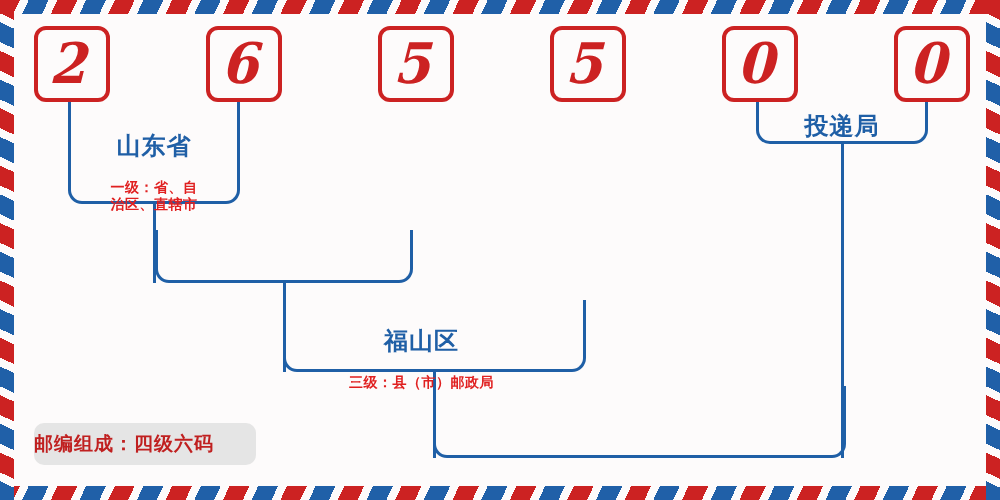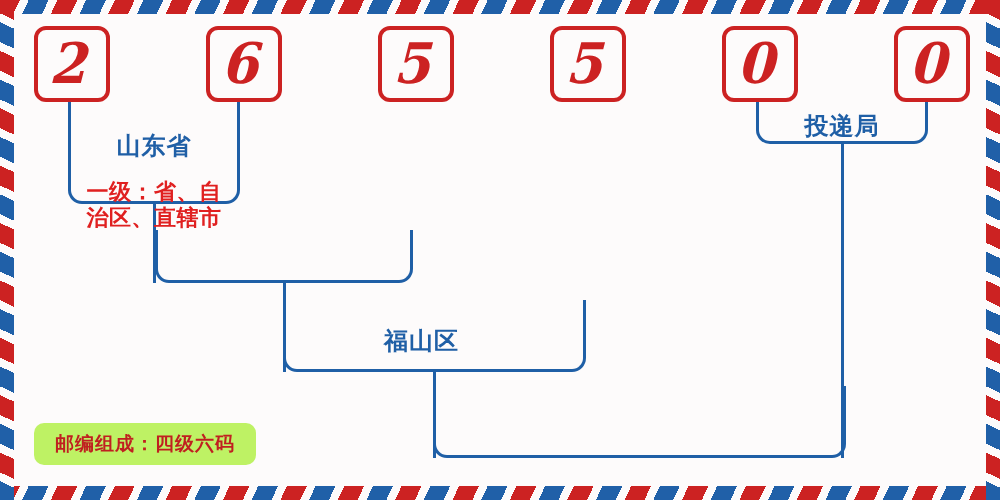--- a/index.html
+++ b/index.html
@@ -94,32 +94,32 @@
     font-family:"DejaVu Serif", serif;
     font-weight:bold;
     font-size:24px;
     letter-spacing:1px;
   }
   .desc-line{
     display:block;
     color:#e02020;
     font-family:"DejaVu Sans", sans-serif;
     font-weight:bold;
-    font-size:22px;
+    font-size:14px;
     letter-spacing:0.5px;
   }
 
   
   .footer-chip{
     position:absolute;
     left:34px;top:423px;
     width:222px;height:42px;
-    background:#bef264;
+    background:#e5e5e5;
     border-radius:10px;
-    display:flex;align-items:center;justify-content:center;
+    display:flex;align-items:center;
     z-index:3;
   }
   .footer-chip span{
     color:#c02020;
     font-family:"DejaVu Serif", serif;
     font-weight:bold;
     font-size:19px;
     letter-spacing:1px;
   }
 </style>
@@ -160,20 +160,21 @@
 治区、直辖市</span>
   </div>
 
   <div class="bracket" style="left:155px;top:230px;width:258px;height:53px;"></div>
   <div class="stem" style="left:283px;top:283px;height:89px;"></div>
 
   <div class="bracket" style="left:283px;top:300px;width:303px;height:72px;"></div>
   <div class="stem" style="left:433px;top:372px;height:86px;"></div>
   <div class="lvl-label" style="left:270px;top:308px;width:303px;">
     <span class="name-line">福山区</span>
+    <span class="desc-line">三级：县（市）邮政局</span>
   </div>
 
   <div class="bracket" style="left:433px;top:386px;width:413px;height:72px;"></div>
 
   <div class="bracket" style="left:756px;top:94px;width:172px;height:50px;"></div>
   <div class="stem" style="left:841px;top:144px;height:314px;"></div>
   <div class="lvl-label" style="left:756px;top:93px;width:172px;">
     <span class="name-line">投递局</span>
   </div>
 

